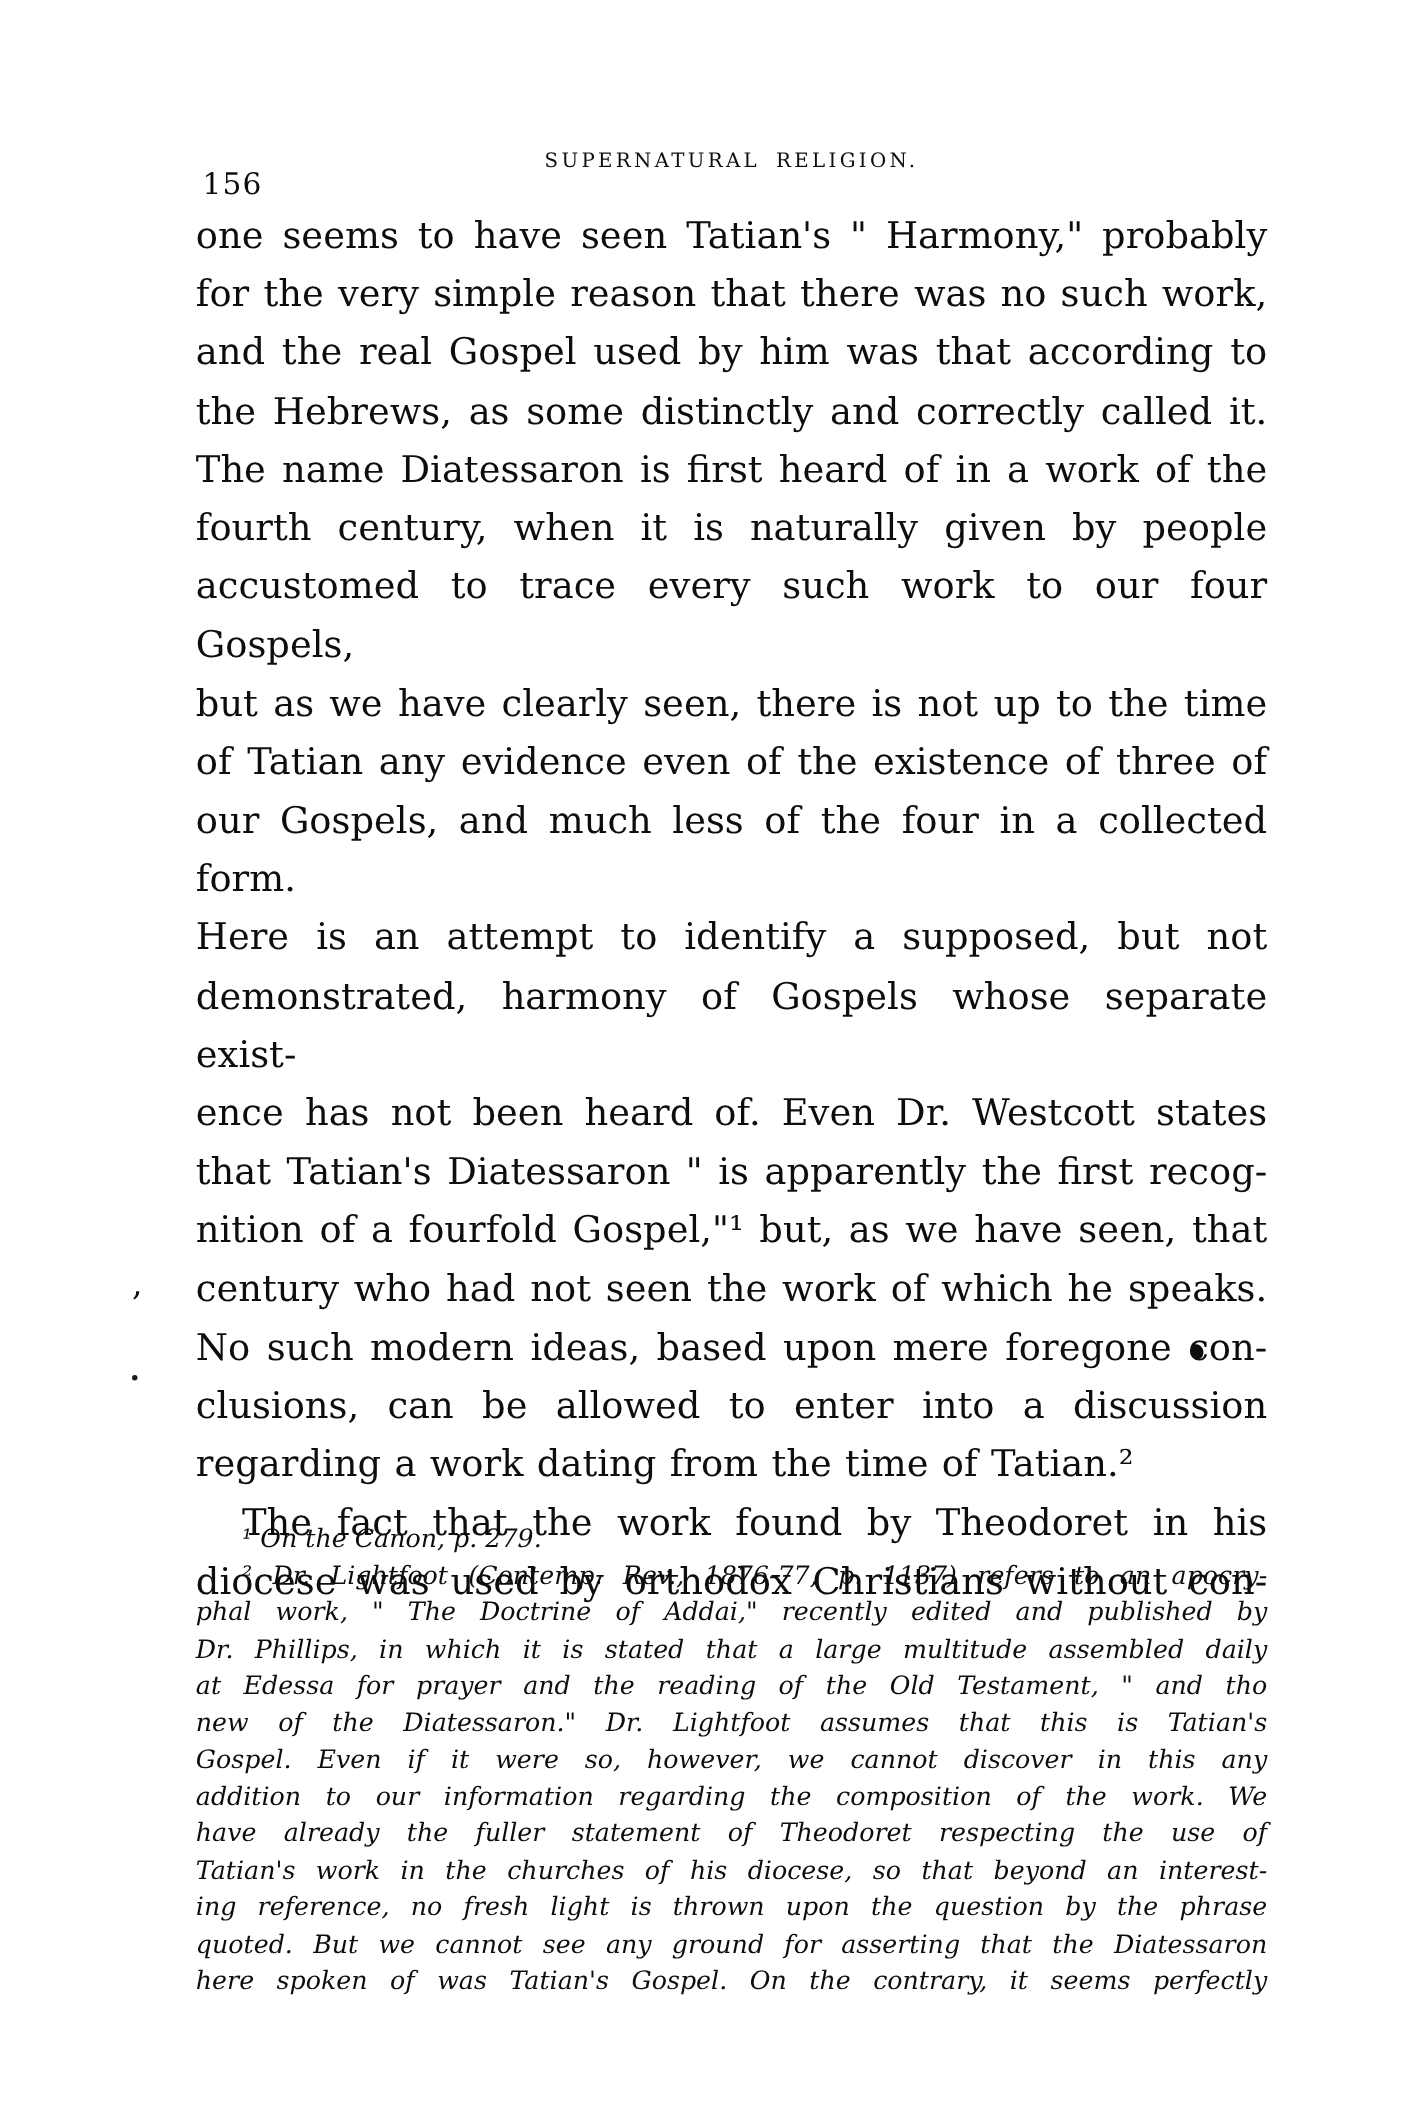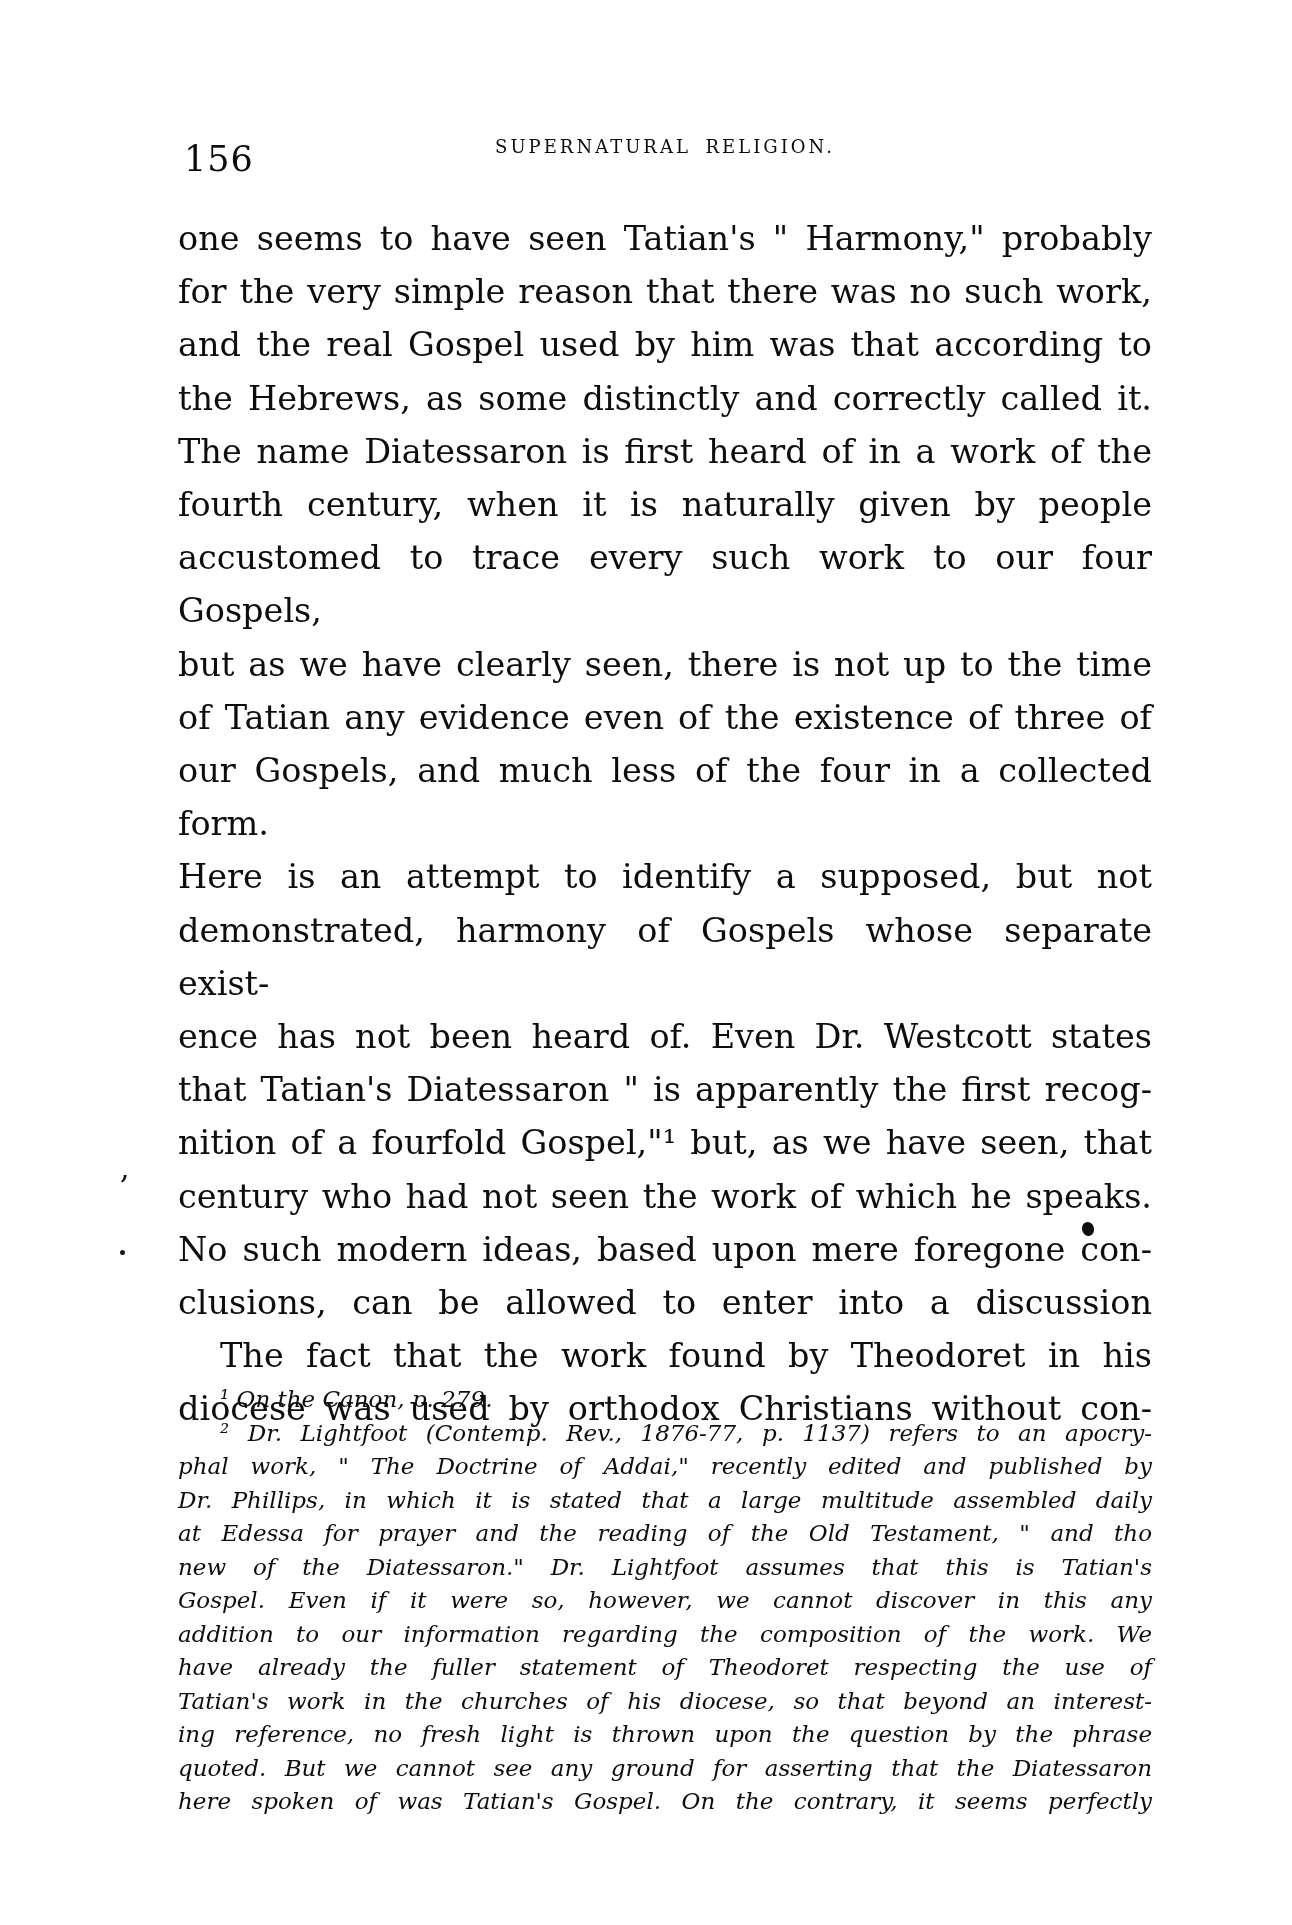--- a/index.html
+++ b/index.html
@@ -9,31 +9,31 @@
     height: 1925px;
     background: #ffffff;
     color: #0d0d0d;
     font-family: "DejaVu Serif", "Liberation Serif", serif;
     overflow: hidden;
   }
   .col { position: absolute; left: 178px; width: 974px; }
 
   .header { top: 136px; height: 44px; }
   .page-number {
-    position: absolute; left: 6px; top: 3px;
-    font-size: 35px; letter-spacing: 1px;
+    position: absolute; left: 6px; top: 16px;
+    font-size: 27px; letter-spacing: 1px;
   }
   .running-title {
     text-align: center;
     font-size: 18px;
     letter-spacing: 3px;
     word-spacing: 6px;
   }
 
-  .body-text { top: 212px; }
+  .body-text { top: 187px; }
   .body-text .line {
     font-size: 33.5px;
     line-height: 53.2px;
     text-align: justify;
     text-align-last: justify;
     word-spacing: 1.5px;
   }
   .footnotes { top: 1383px; font-style: italic; }
   .footnotes .line {
     font-size: 23px;
@@ -101,20 +101,21 @@
 
       <div class="line">nition of a fourfold Gospel,"¹ but, as we have seen, that</div>
 
 
       <div class="line">century who had not seen the work of which he speaks.</div>
 
       <div class="line">No such modern ideas, based upon mere foregone con-</div>
 
       <div class="line">clusions, can be allowed to enter into a discussion</div>
 
+      <div class="line no-justify">regarding a work dating from the time of Tatian.²</div>
 
       <div class="line indent">The fact that the work found by Theodoret in his</div>
 
       <div class="line">diocese was used by orthodox Christians without con-</div>
     </div>
 
   <div class="col footnotes">
 
       <div class="line indent no-justify">¹ On the Canon, p. 279.</div>
 

